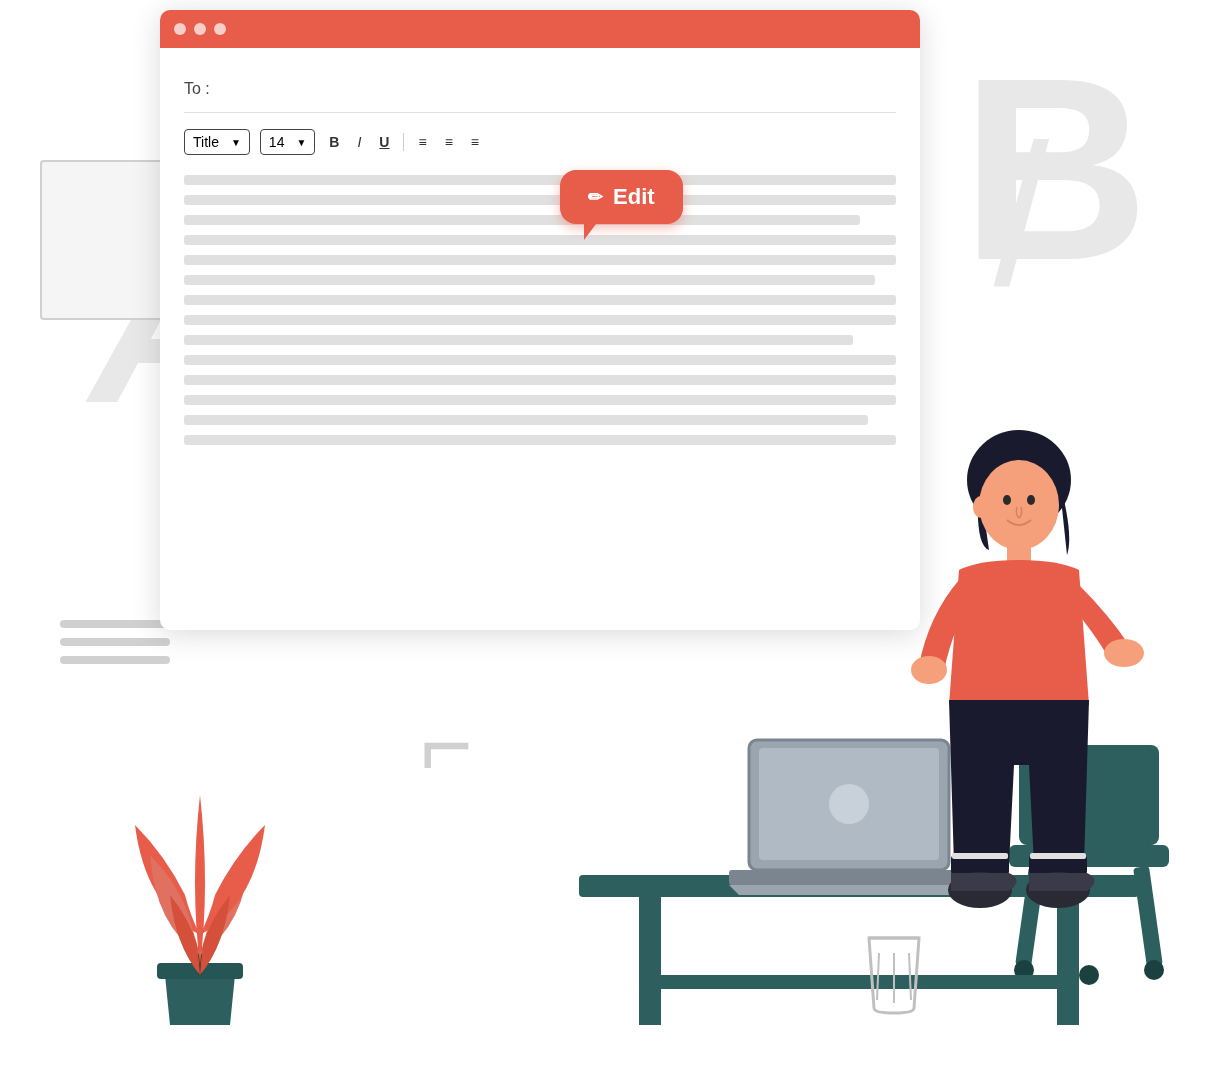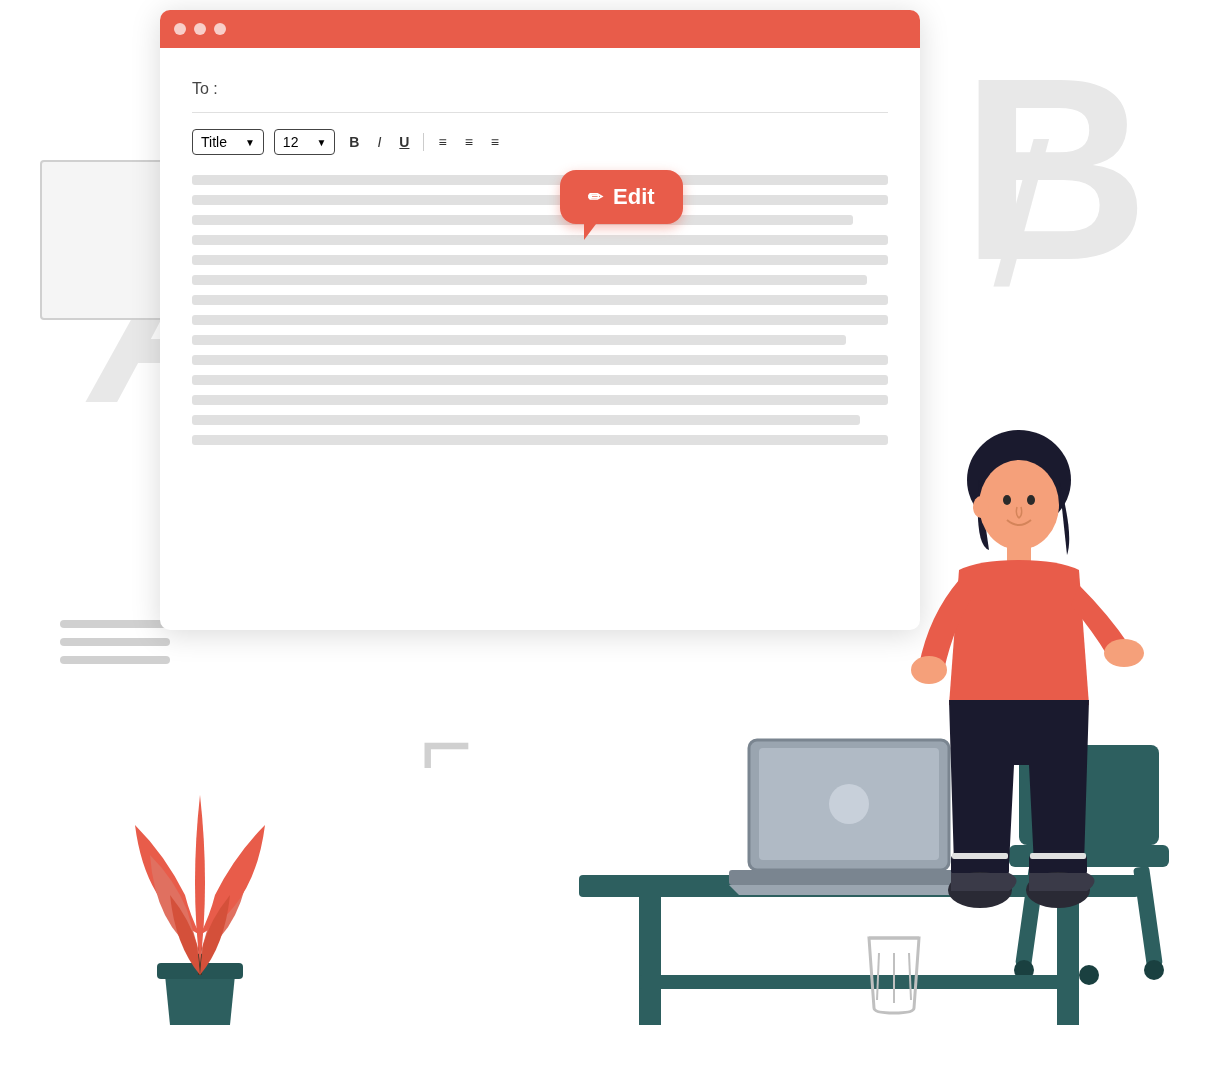--- a/index.html
+++ b/index.html
@@ -104,21 +104,21 @@
       gap: 8px;
     }
     .dot {
       width: 12px;
       height: 12px;
       border-radius: 50%;
       background: rgba(255,255,255,0.7);
     }
 
     .email-body {
-      padding: 18px 32px;
+      padding: 18px 24px;
     }
 
     .email-field {
       border-bottom: 1.5px solid #e0e0e0;
       padding: 14px 0;
       font-size: 16px;
       color: #333;
     }
     .email-field-label {
       font-weight: 500;
@@ -134,21 +134,21 @@
       flex-wrap: wrap;
     }
 
     .toolbar-select {
       border: 1.5px solid #444;
       border-radius: 4px;
       padding: 4px 8px;
       font-size: 14px;
       display: flex;
       align-items: center;
-      gap: 18px;
+      gap: 12px;
       background: #fff;
       cursor: pointer;
     }
     .toolbar-select .chevron {
       font-size: 10px;
     }
 
     .toolbar-btn {
       font-size: 14px;
       font-weight: bold;
@@ -250,21 +250,21 @@
 
 
     <div class="toolbar">
 
       <div class="toolbar-select">
         <span>Title</span>
         <span class="chevron">▼</span>
       </div>
 
       <div class="toolbar-select">
-        <span>12</span>
+        <span>14</span>
         <span class="chevron">▼</span>
       </div>
 
       <div class="toolbar-btn">B</div>
 
       <div class="toolbar-btn italic">I</div>
 
       <div class="toolbar-btn underline">U</div>
 
       <div class="toolbar-divider"></div>

